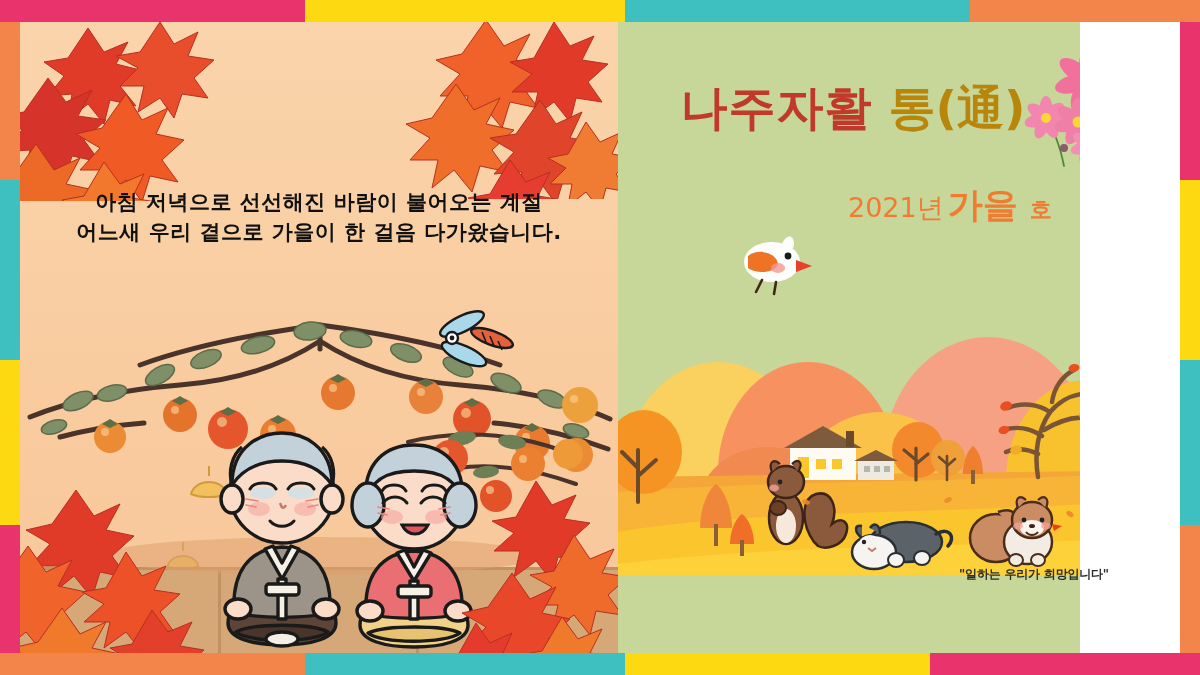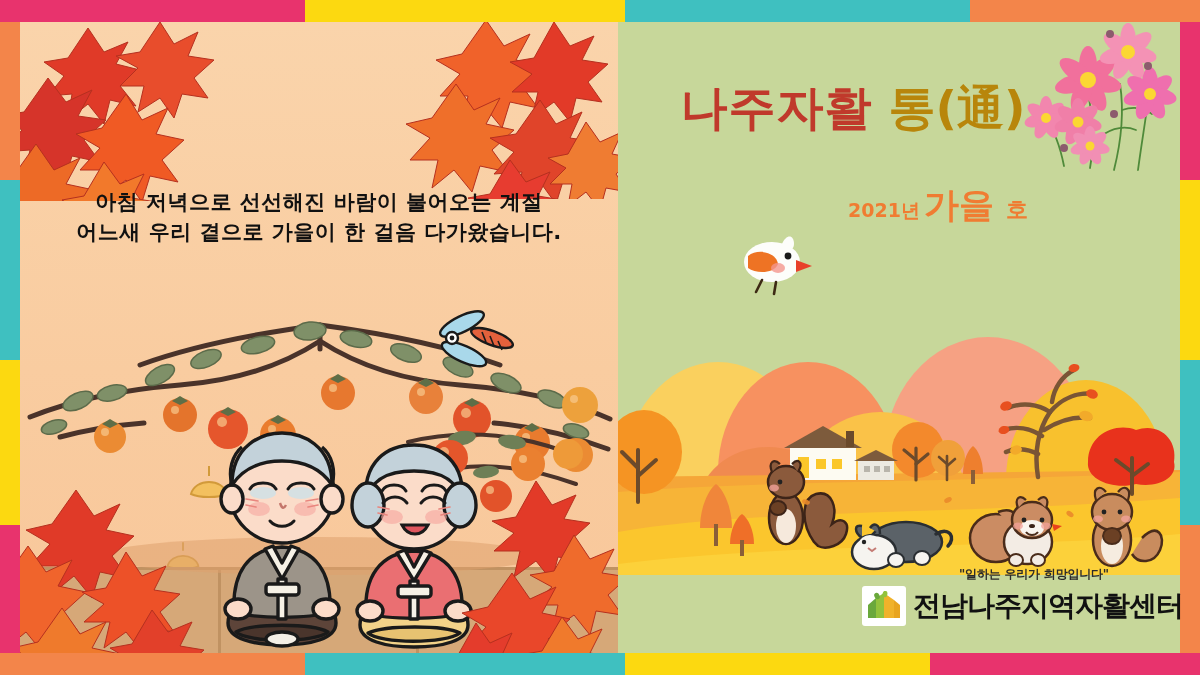--- a/index.html
+++ b/index.html
@@ -7,38 +7,38 @@
   body { font-family:"Liberation Sans", sans-serif; }
 
   #poster { position:relative; width:1200px; height:675px; overflow:hidden; }
 
   
   .bar { position:absolute; }
 
   
   #left-panel  { position:absolute; left:20px;  top:22px;  width:598px; height:631px;
                  background:linear-gradient(180deg,#fad4ab 0%,#f9cca0 55%,#f8c79a 100%); overflow:hidden; }
-  #right-panel { position:absolute; left:618px; top:22px;  width:562px; height:631px;
+  #right-panel { position:absolute; left:618px; top:22px;  width:462px; height:631px;
                  background:#c7d79a; overflow:hidden; }
 
   
   #greeting { position:absolute; left:0; top:165px; width:598px; text-align:center;
               font-family:"DejaVu Sans", sans-serif; color:#111; line-height:1.45;
               font-size:21px; font-weight:600; letter-spacing:0.5px; }
   #greeting .l2 { display:block;text-align:center; }
 
   
   #masthead { position:absolute; left:0; top:55px; width:470px; text-align:center; }
   #mast-main { font-family:"DejaVu Sans", sans-serif; font-weight:bold; font-size:47px;
                color:#c0392b; letter-spacing:1px; display:inline-block; }
   #mast-sub  { font-family:"DejaVu Sans", sans-serif; font-weight:bold; font-size:47px;
                color:#b8860b; letter-spacing:0px; display:inline-block; margin-left:16px; }
   #issue-line { position:absolute; left:230px; top:160px; width:330px; text-align:left;
                 color:#f07c32; font-family:"DejaVu Sans", sans-serif; white-space:nowrap; }
-  #issue-year { font-size:19px; font-weight:700; }
+  #issue-year { font-size:27px; font-weight:400; }
   #issue-season { font-size:35px; font-weight:bold; margin-left:4px;margin-top:38px; }
   #issue-suffix { font-size:22px; font-weight:600; margin-left:12px; }
 
   
   #logo-block { position:absolute; left:862px; top:566px; width:310px; }
   #logo-slogan { font-family:"DejaVu Sans", sans-serif; font-size:12px; font-weight:bold;
                  color:#2b2b2b; text-align:center; width:300px; margin-left:22px; letter-spacing:-0.2px; }
   #logo-row { display:flex; align-items:center; margin-top:3px; }
   #logo-mark { width:44px; height:40px; background:#fff; border-radius:3px; flex:none;
                display:flex; align-items:center; justify-content:center; }
@@ -588,28 +588,15 @@
       <span id="mast-main">나주자활</span><span id="mast-sub">통(通)</span>
     </div>
 
     <div id="issue-line">
       <span id="issue-year">2021년</span><span id="issue-season">가을</span><span id="issue-suffix">호</span>
     </div>
   </div>
 
   <div id="logo-block">
     <div id="logo-slogan">"일하는 우리가 희망입니다"</div>
-    <div id="logo-row">
-      <div id="logo-mark">
-        <svg width="36" height="30" viewBox="0 0 36 30">
-          <path d="M2 14 L10 7 L10 27 L2 27 Z" fill="#6aa83c"></path>
-          <path d="M10 7 L18 2 L18 27 L10 27 Z" fill="#93c23c"></path>
-          <path d="M18 2 L28 9 L28 27 L18 27 Z" fill="#f0b22a"></path>
-          <path d="M28 9 L34 14 L34 27 L28 27 Z" fill="#e8a41f"></path>
-          <ellipse cx="11" cy="5" rx="2.6" ry="3.4" fill="#6aa83c" transform="rotate(-25 11 5)"></ellipse>
-          <ellipse cx="19" cy="3" rx="2.4" ry="3.2" fill="#93c23c" transform="rotate(10 19 3)"></ellipse>
-        </svg>
-      </div>
-      <div id="logo-name">전남나주지역자활센터</div>
-    </div>
   </div>
 
 </div>
 
 </body></html>

